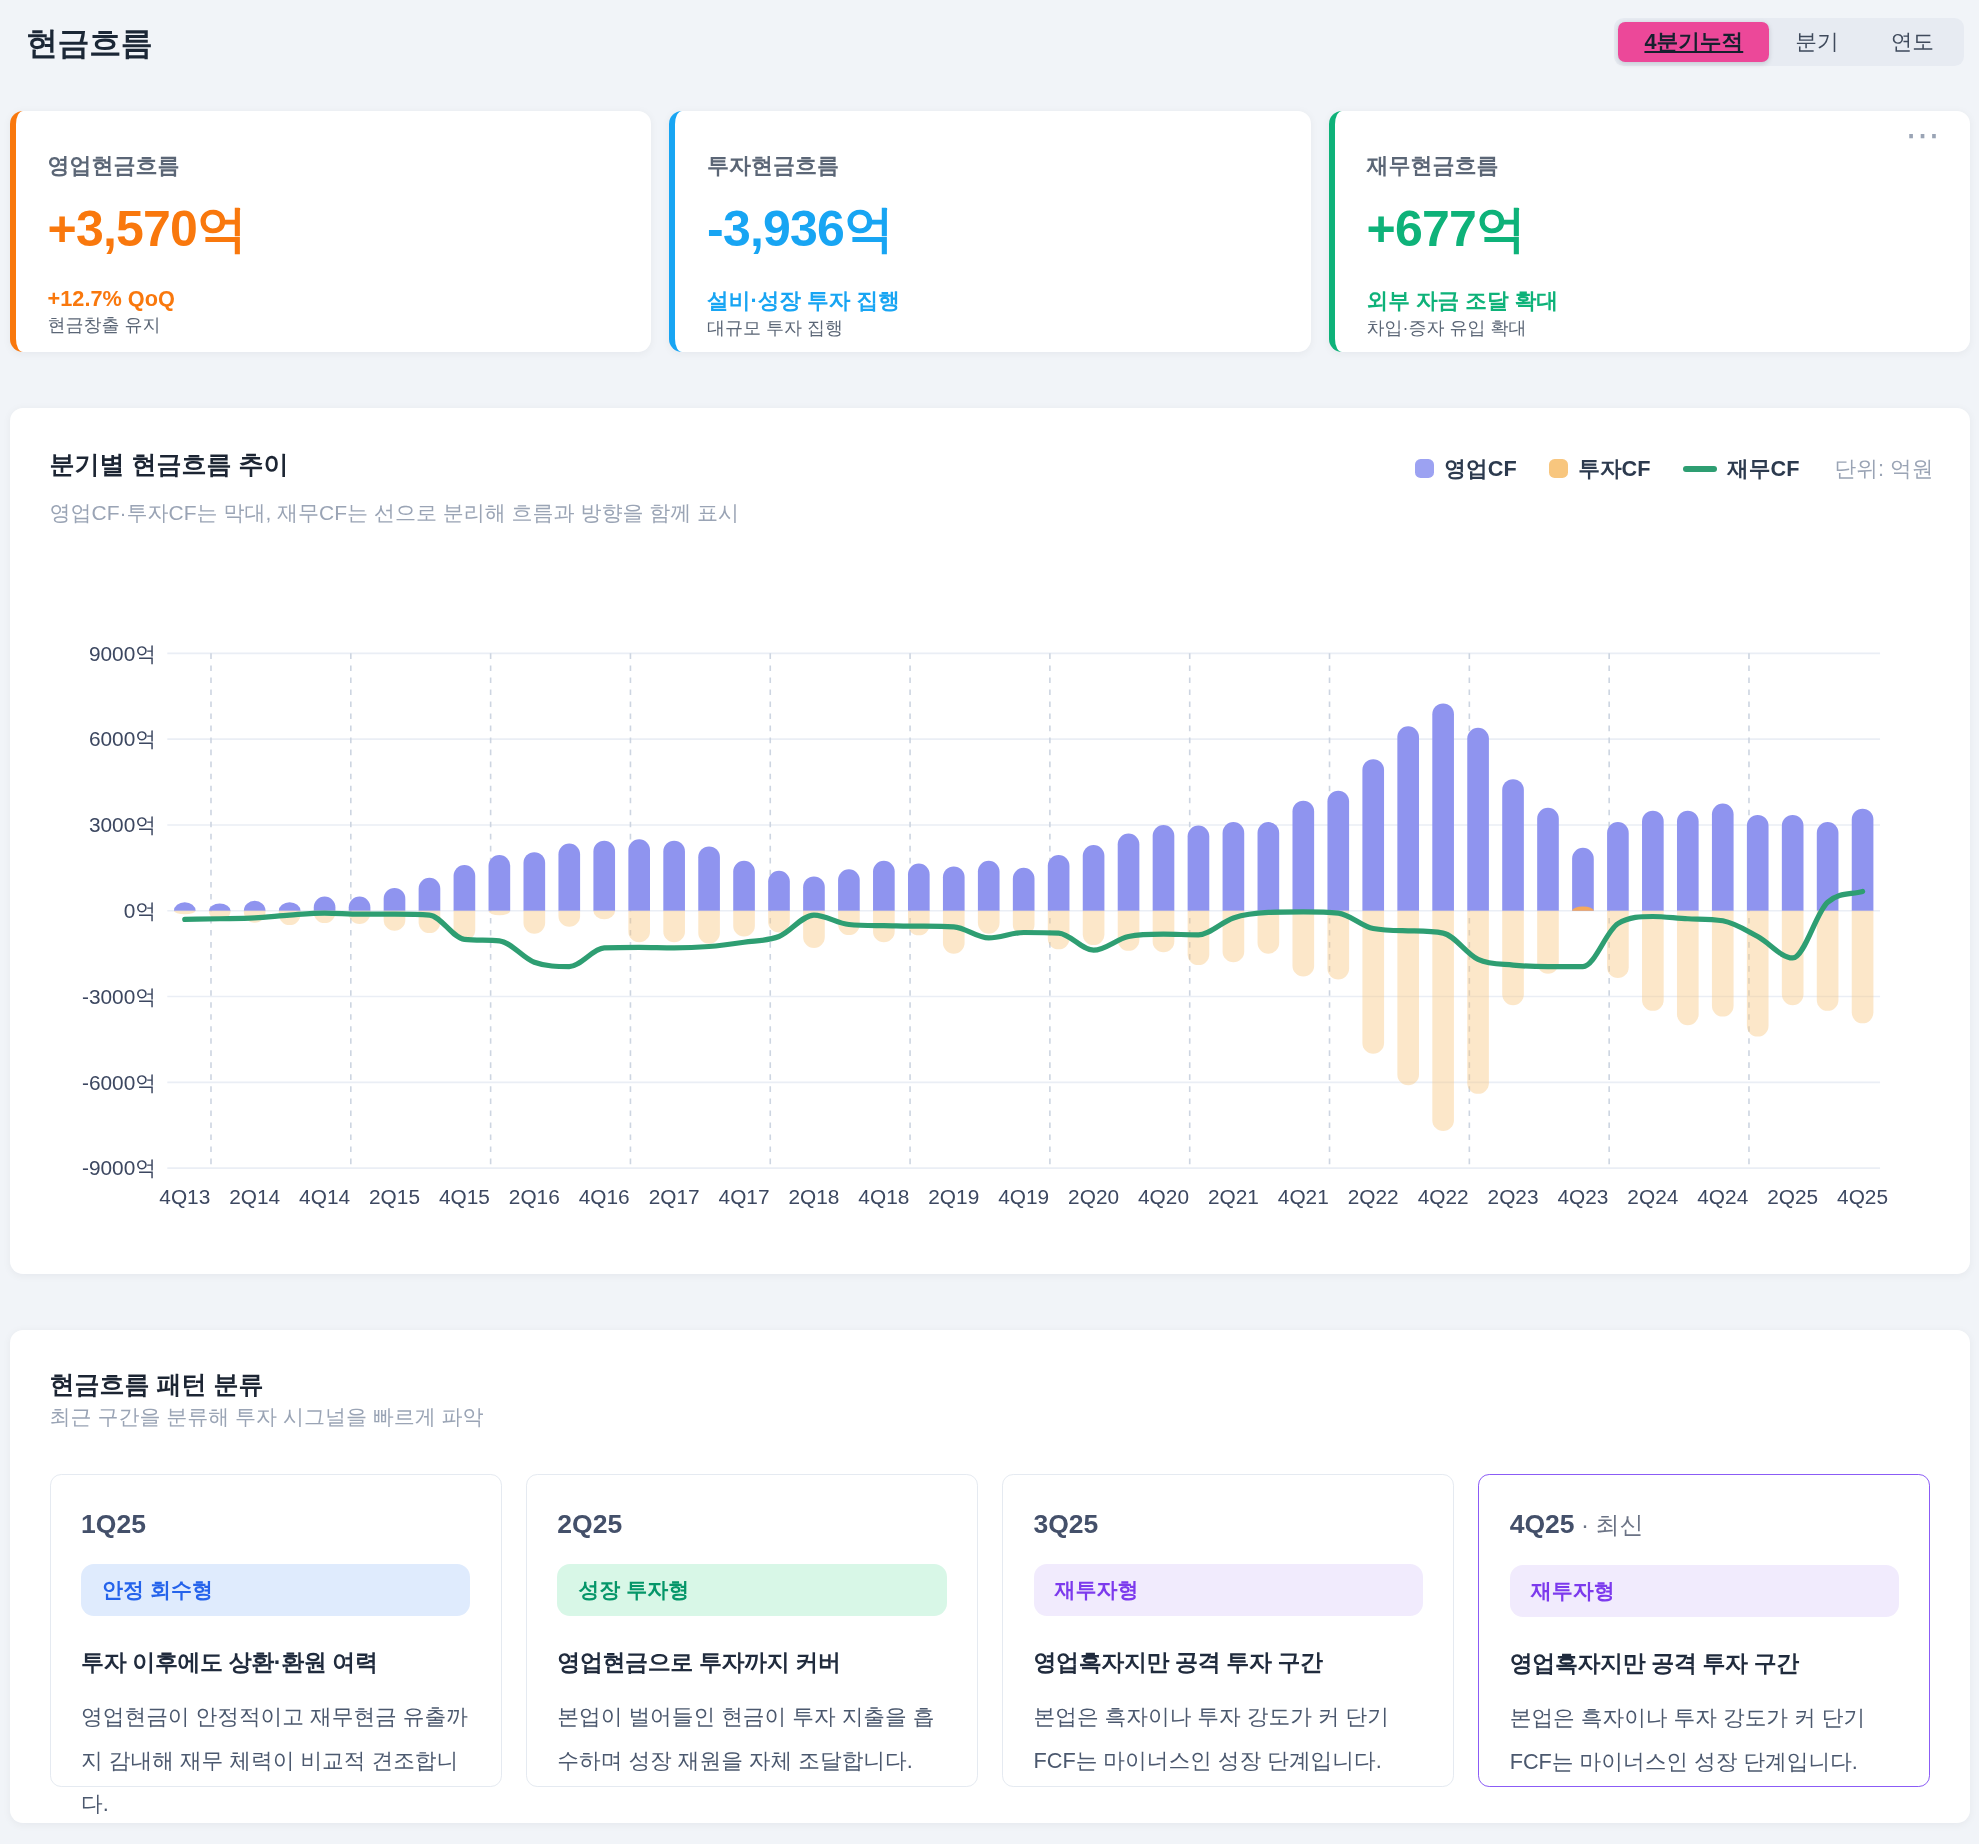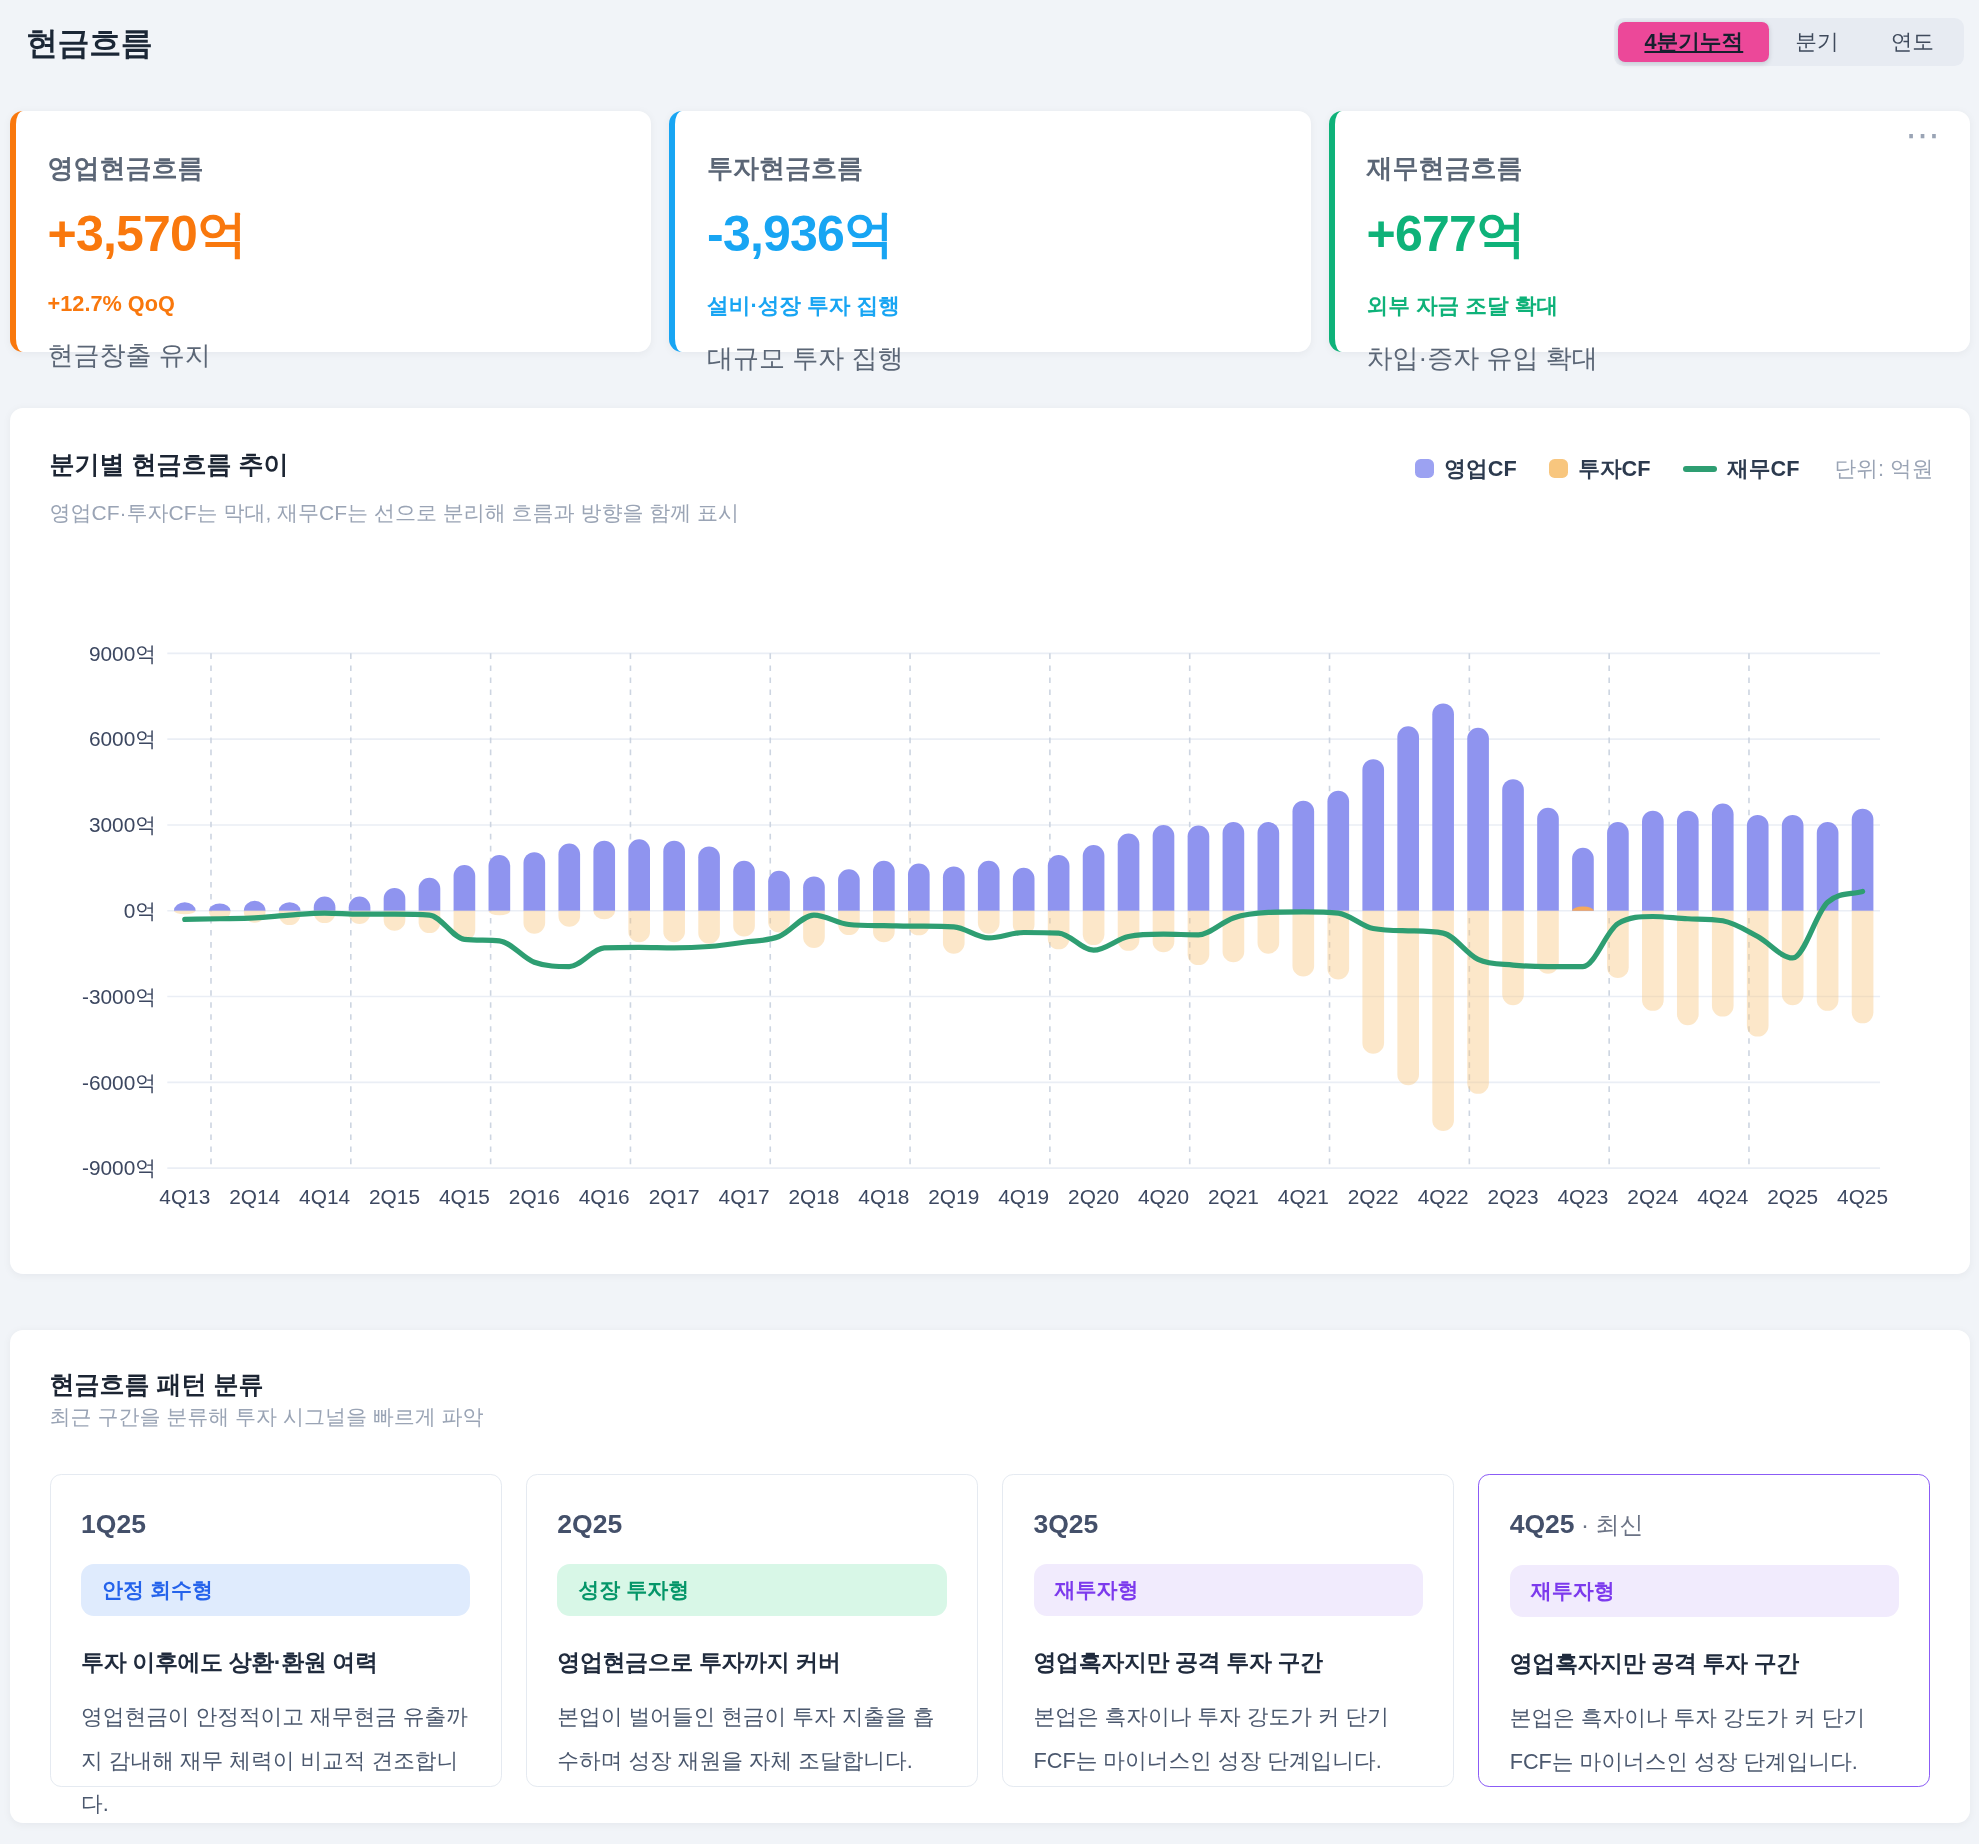--- a/index.html
+++ b/index.html
@@ -18,24 +18,24 @@
   .seg{background:#e7ebf2;border-radius:9.6px;padding:4px;display:flex;align-items:center;height:48px;box-sizing:border-box;}
   .seg-btn{font-family:inherit;font-size:21.7px;color:#3f4a5c;padding:0 26px;height:40px;line-height:40px;
            border:none;background:transparent;border-radius:7.2px;cursor:pointer;white-space:nowrap;}
   .seg-btn.active{background:#ec4899;font-weight:700;color:#16202e;box-shadow:0 1.6px 4.8px rgba(15,23,42,.15);text-decoration:underline;}
 
   
   .summary-row{display:flex;gap:17.6px;padding:0 9.6px;}
   .scard{position:relative;flex:1;background:#fff;border-radius:13px;height:241px;
          box-shadow:0 1.6px 8px rgba(15,23,42,.05);border-left:6.4px solid #ccc;
          padding:40px 32px 0 32px;box-sizing:border-box;}
-  .scard .label{font-size:26px;font-weight:700;color:#5b6676;}
+  .scard .label{font-size:22px;font-weight:700;color:#5b6676;}
   .scard .value{font-size:50px;font-weight:800;margin-top:15px;letter-spacing:-0.8px;}
   .scard .sub1{font-size:21.7px;font-weight:700;margin-top:22.5px;}
-  .scard .sub2{font-size:26px;color:#5b6676;margin-top:21px;}
+  .scard .sub2{font-size:18px;color:#5b6676;margin-top:1px;}
   .more{position:absolute;top:6.4px;right:27px;font-size:35px;color:#9aa4b5;letter-spacing:3.2px;cursor:pointer;line-height:1;}
 
   
   .chart-card{position:relative;margin:56px 9.6px 0;background:#fff;border-radius:13px;height:866px;
               box-shadow:0 1.6px 8px rgba(15,23,42,.05);}
   .chart-head{display:flex;justify-content:space-between;align-items:flex-start;padding:40px 37px 0 40px;}
   .chart-title{font-size:25px;font-weight:800;color:#1c2533;}
   .chart-sub{font-size:21px;color:#9aa4b5;margin-top:17.6px;}
   .legend{display:flex;align-items:center;gap:11.2px;margin-top:6.4px;}
   .lg-item{display:flex;align-items:center;margin-left:21px;}

